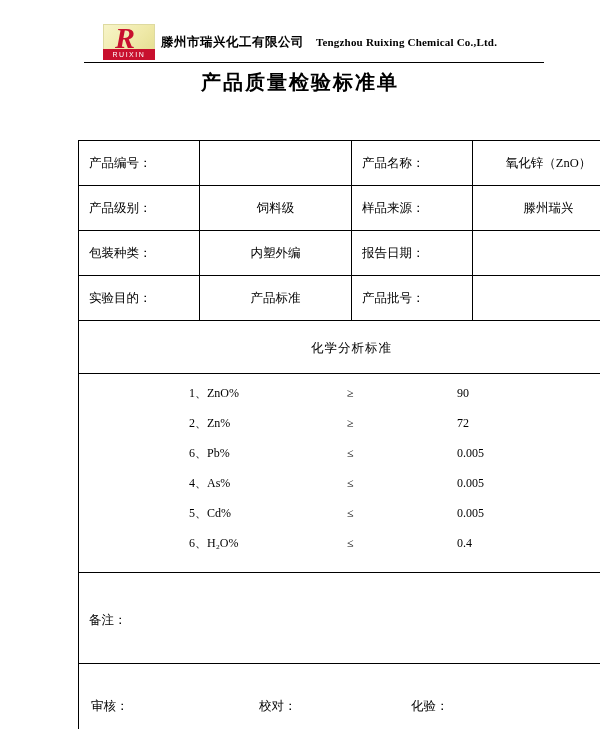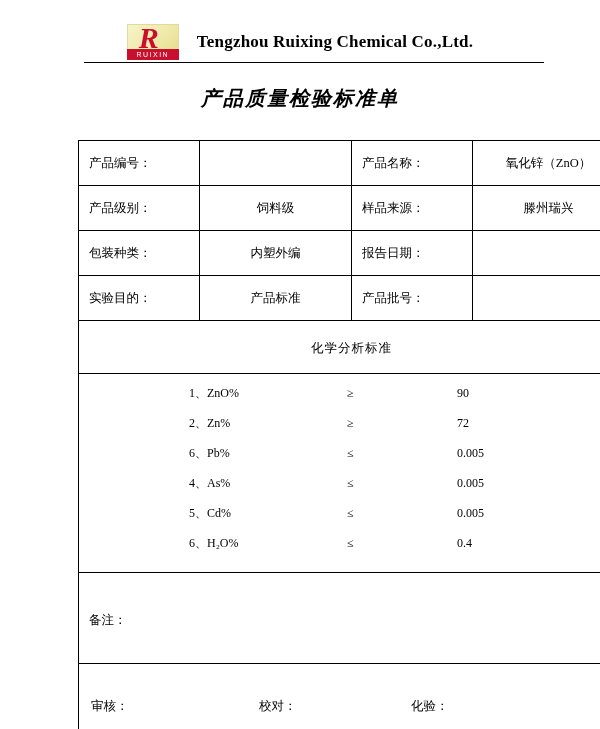--- a/index.html
+++ b/index.html
@@ -67,46 +67,45 @@
   }
   .company-cn {
     font-family: "Liberation Serif", serif;
     font-size: 12.5px;
     font-weight: bold;
     letter-spacing: 0.5px;
     white-space: nowrap;
   }
   .company-en {
     font-family: "Liberation Serif", serif;
-    font-size: 17px;
+    font-size: 11px;
     font-weight: bold;
     letter-spacing: 0.2px;
     white-space: nowrap;
     margin-left: 12px;
   }
   .header-rule {
     position: absolute;
     top: 62px;
     left: 84px;
     width: 460px;
     height: 1px;
     background: #000000;
   }
 
   
   .doc-title {
     position: absolute;
-    top: 85px;
+    top: 69px;
     left: 0;
     width: 600px;
     text-align: center;
     font-size: 20px;
     font-weight: bold;
     letter-spacing: 2px;
-    font-style: italic;
   }
 
   
   .sheet {
     position: absolute;
     top: 140px;
     left: 78px;
     width: 462px;
     border: 1px solid #000000;
     border-collapse: collapse;
@@ -171,20 +170,21 @@
 </style>
 </head>
 <body>
 
 <div class="header">
   <div class="logo">
     <div class="logo-bg"></div>
     <div class="logo-r">R</div>
     <div class="logo-band">RUIXIN</div>
   </div>
+  <div class="company-cn">滕州市瑞兴化工有限公司</div>
   <div class="company-en">Tengzhou Ruixing Chemical Co.,Ltd.</div>
 </div>
 <div class="header-rule"></div>
 
 <div class="doc-title">产品质量检验标准单</div>
 
 <table class="sheet">
   <tbody>
     <tr>
       <td class="lbl">产品编号：</td>

